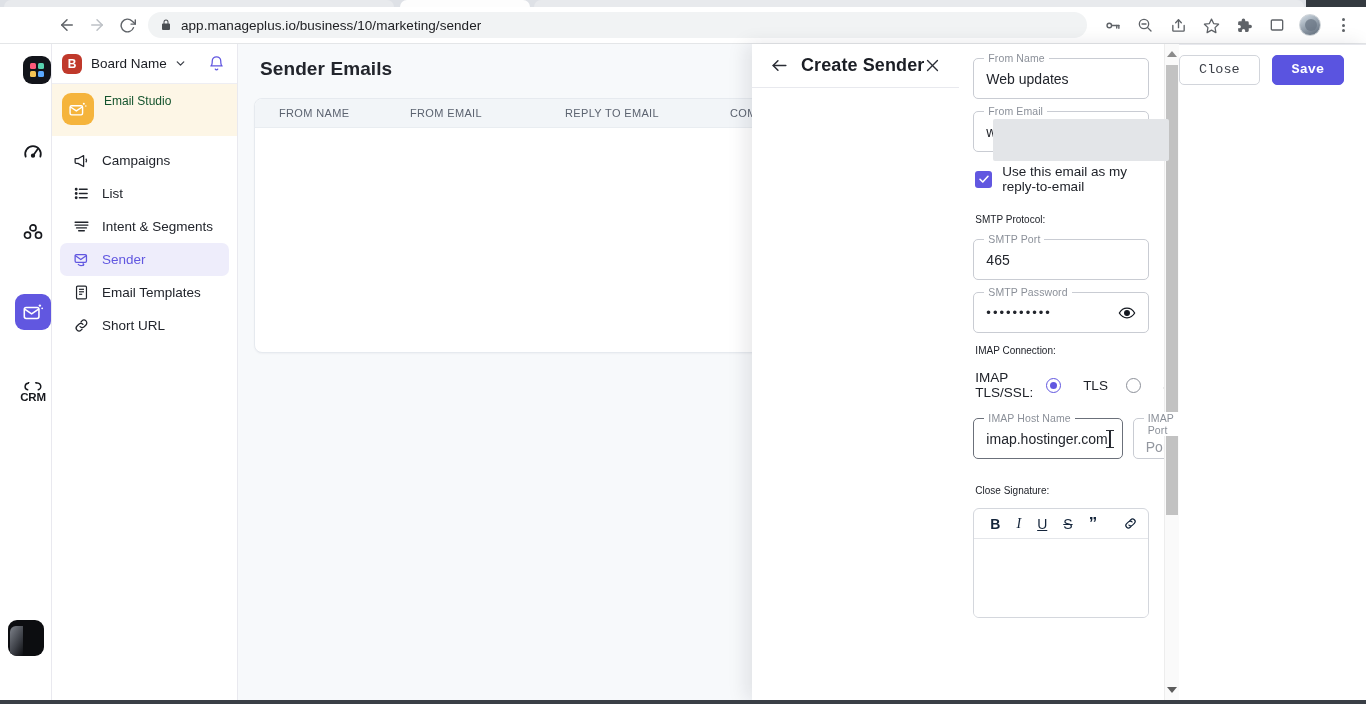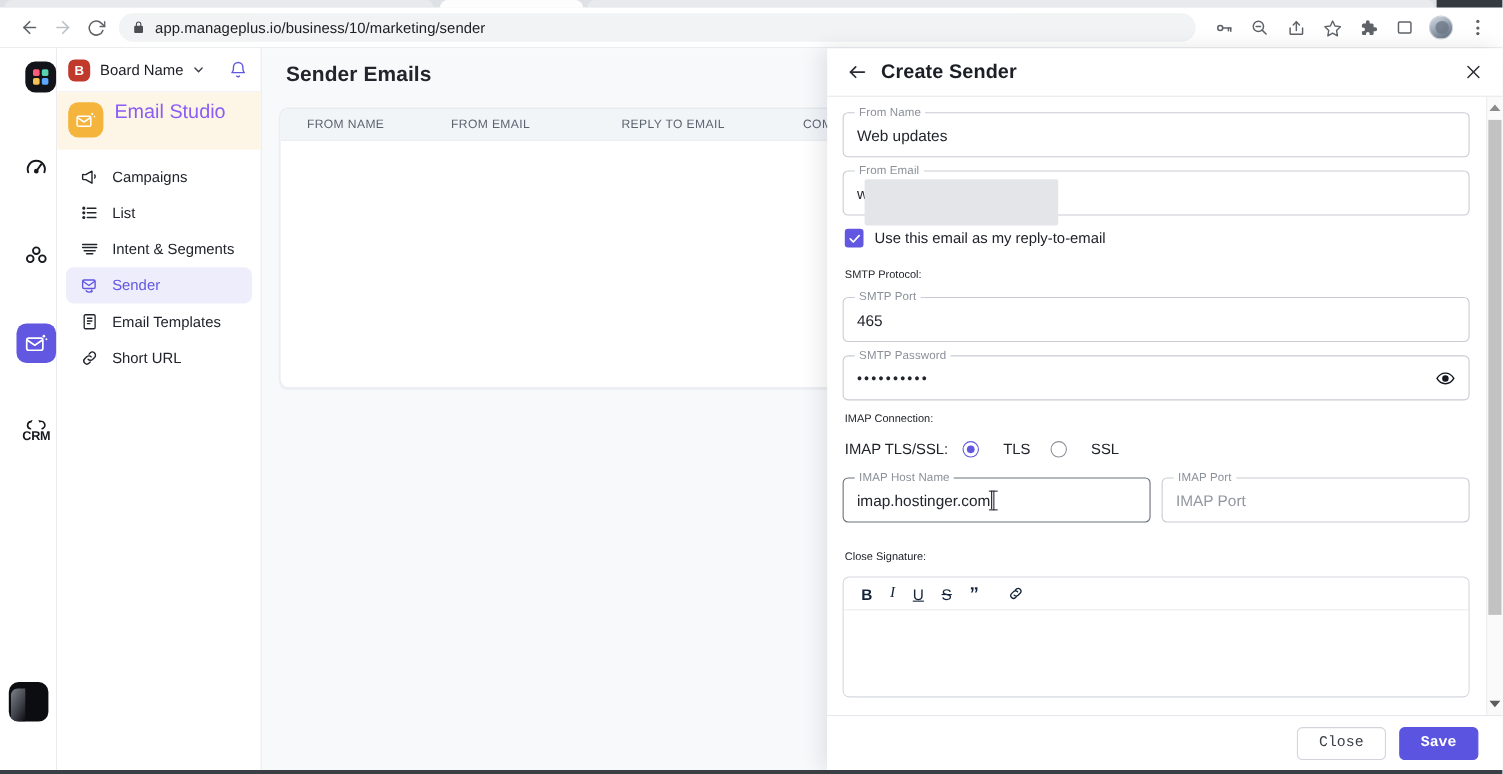--- a/index.html
+++ b/index.html
@@ -23,20 +23,21 @@
   }
   .tabstrip .tab.t1 { left:4px;  width:390px; background:#e8eaed; }
   .tabstrip .tab.t2 { left:400px; width:130px; background:#fdfdfd; }
   .tabstrip .tab.t3 { left:534px; width:770px; background:#e8eaed; }
   .tabstrip .winbtns { position:absolute; right:0; top:0; width:60px; height:7px; background:#343a40; }
 
   .urlbar {
     position:absolute; left:0; top:7px; width:1366px; height:37px;
     background:#ffffff; display:flex; align-items:center;
     border-bottom:1px solid #e4e6e8;
+    padding-left:40px;
   }
   .nav-icon {
     width:30px; height:30px; display:flex; align-items:center; justify-content:center;
     color:#5f6368; flex:0 0 auto;
   }
   .nav-icon.back  { margin-left:12px; }
   .nav-icon.fwd   { color:#bdc1c6; }
   .nav-icon svg { display:block; }
   .omnibox {
     flex:1 1 auto; height:26px; margin:0 10px 0 6px;
@@ -112,21 +113,21 @@
   .bell { margin-left:auto; color:#6157e0; display:flex; }
 
   .studio-card {
     margin:0; padding:9px 10px 11px 10px; background:#fdf6e6;
     display:flex; gap:10px; align-items:flex-start;
   }
   .studio-tile {
     width:32px; height:32px; border-radius:9px; background:#f5b43c;
     display:flex; align-items:center; justify-content:center; color:#fff; flex:0 0 auto;
   }
-  .studio-title { font-size:18px; color:#8b5cf6; line-height:16px; }
+  .studio-title { font-size:12px; color:#14532d; line-height:16px; }
   .studio-sub { font-size:10.5px; color:#5f6470; line-height:13px; margin-top:2px; max-width:118px; }
 
   .nav-list { padding-top:8px; }
   .nav-item {
     height:33px; margin:0 8px; border-radius:7px; display:flex; align-items:center;
     padding-left:13px; color:#21242b; font-size:13.5px;
   }
   .nav-item + .nav-item { margin-top:0; }
   .nav-item .ni-ico { width:22px; display:flex; align-items:center; color:#21242b; flex:0 0 auto; }
   .nav-item .ni-label { margin-left:7px; }
@@ -155,21 +156,21 @@
   .th.c3 { width:165px; }
   .th.c4 { width:120px; }
   .empty-msg {
     font-size:19px; color:#6d727c; text-align:center; padding-top:88px; font-weight:400;
   }
 
   
   .panel {
     position:absolute; right:0; top:0; width:614px; height:656px; background:#fff;
     box-shadow:-6px 0 18px rgba(20,24,40,.10);
-    display:flex; flex-direction:column;
+    display:flex; flex-direction:row;
   }
   .panel-head {
     height:44px; flex:0 0 auto; display:flex; align-items:center;
     padding:0 18px 0 18px; border-bottom:1px solid #e8e9ee;
   }
   .panel-back { color:#2a2d35; display:flex; margin-right:12px; }
   .panel-title { font-size:18px; font-weight:700; color:#1b1e25; letter-spacing:.1px; }
   .panel-close { margin-left:auto; color:#2a2d35; display:flex; }
 
   .panel-body {

